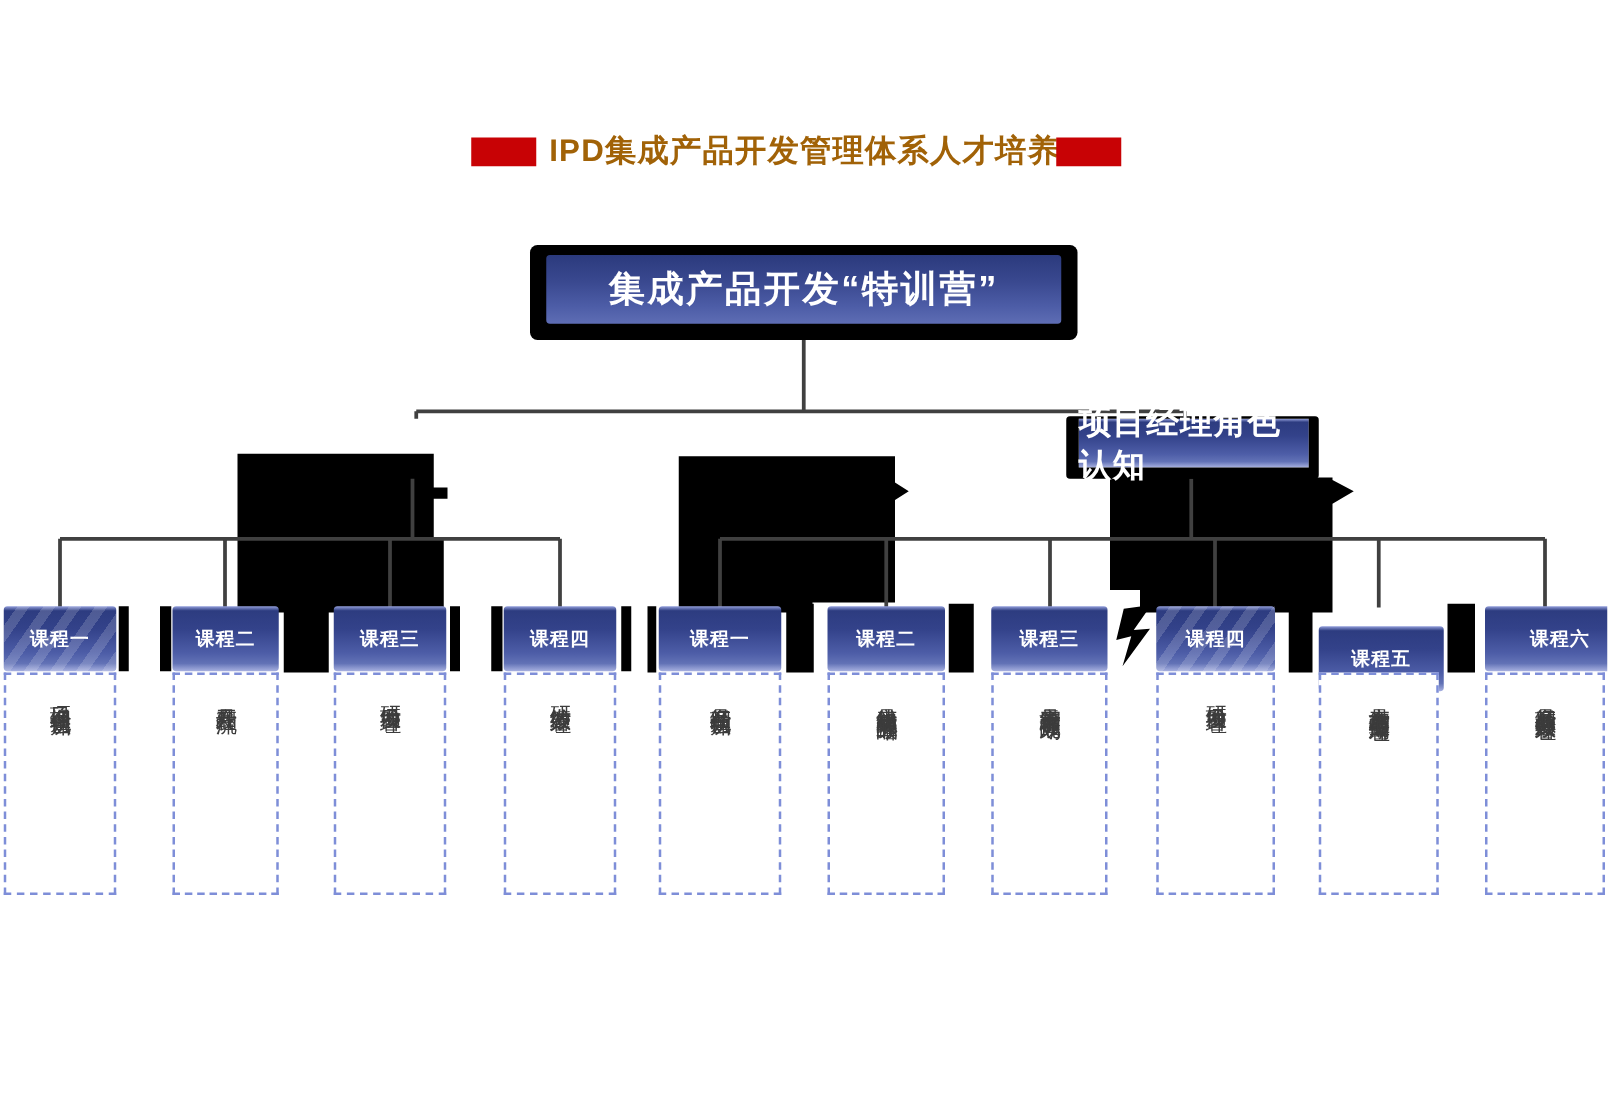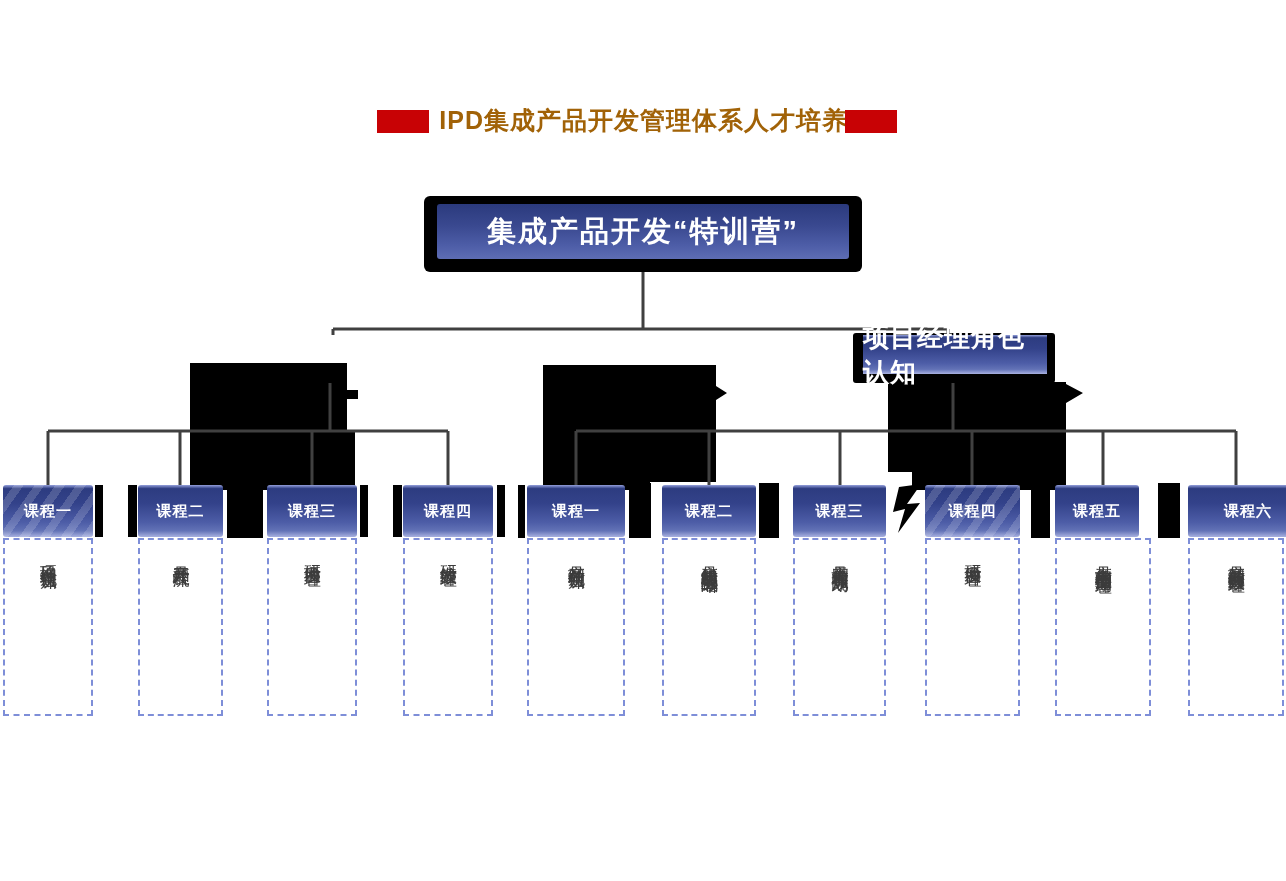--- a/index.html
+++ b/index.html
@@ -114,21 +114,21 @@
     </div>
   <div class="bluebox course-box" style="left:662px;width:94px;">
       <span>课程二</span>
     </div>
   <div class="bluebox course-box" style="left:793px;width:93px;">
       <span>课程三</span>
     </div>
   <div class="bluebox course-box wm" style="left:925px;width:95px;">
       <span>课程四</span>
     </div>
-  <div class="bluebox course-box" style="left:1055px;width:84px;">
+  <div class="bluebox course-box" style="left:1055px;width:100px;margin-top:16px;">
       <span>课程五</span>
     </div>
   <div class="bluebox course-box" style="left:1188px;width:120px;">
       <span>课程六</span>
     </div>
 
   <div class="topic-box" style="left:3px;width:90px;">
       <div class="vtext">项目经理角色认知</div>
     </div>
   <div class="topic-box" style="left:138px;width:85px;">

